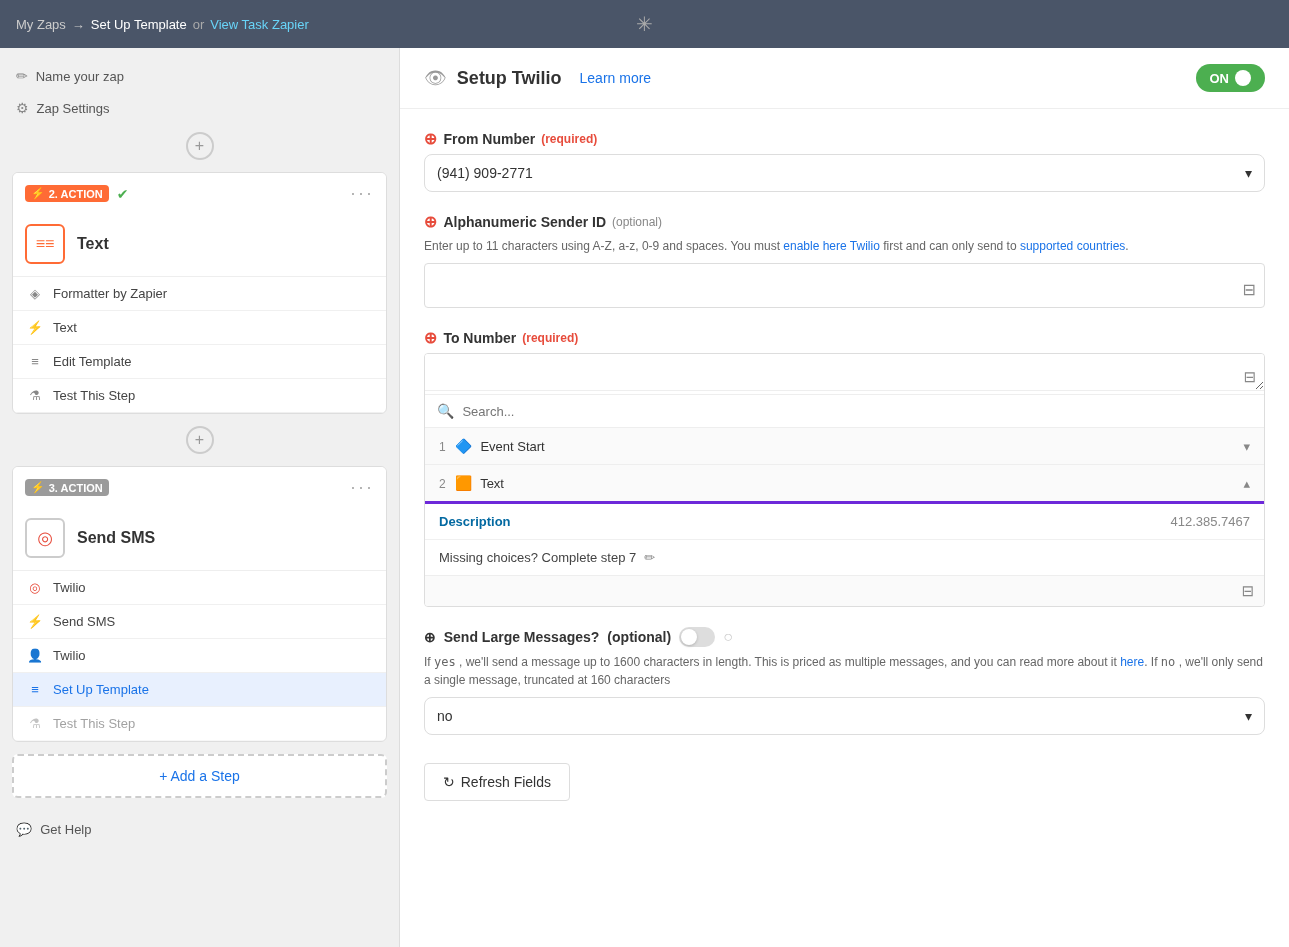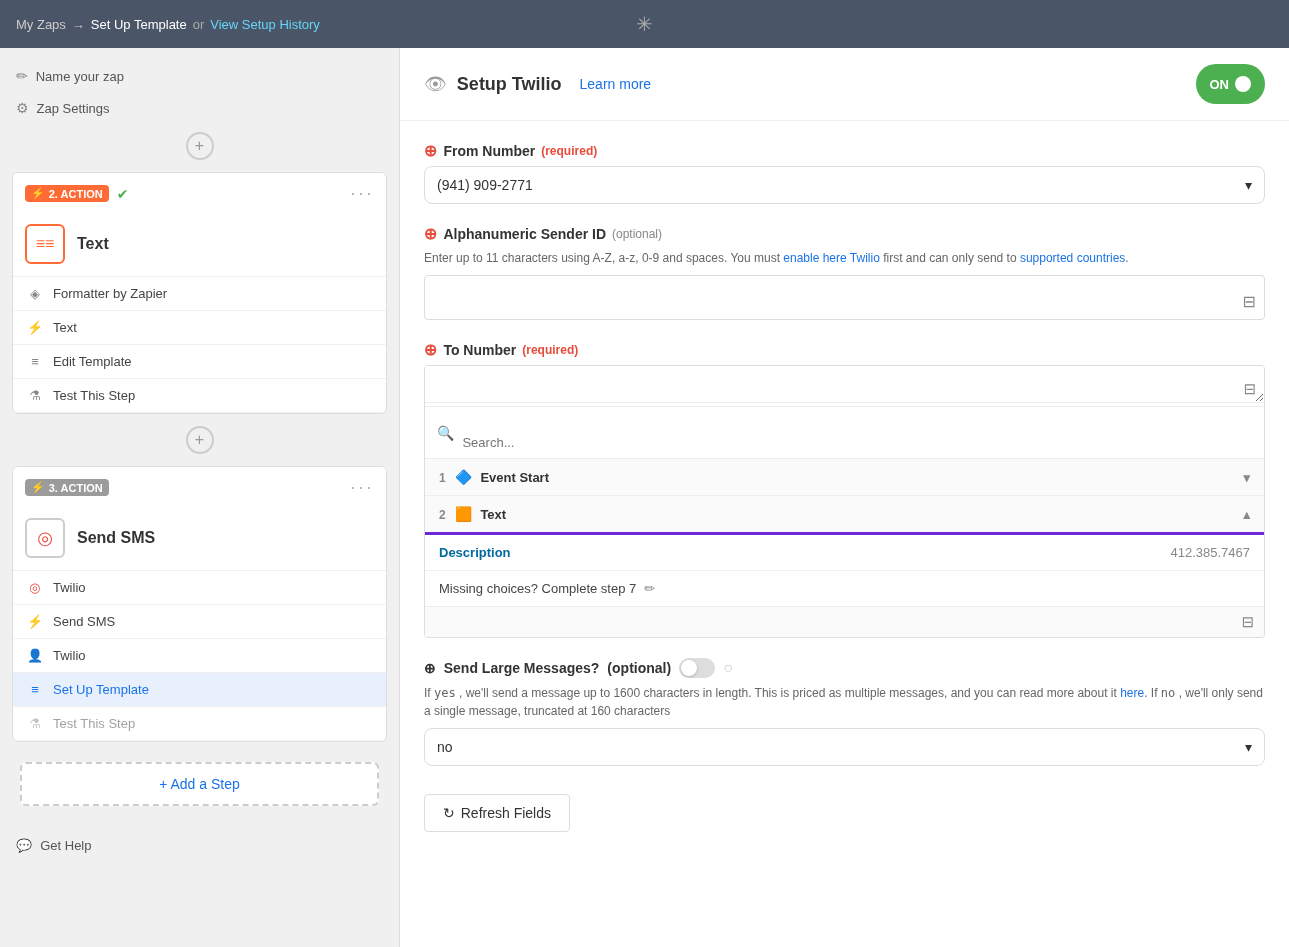--- a/index.html
+++ b/index.html
@@ -100,21 +100,21 @@
       padding: 9px 14px;
       border-bottom: 1px solid #f0f0f0;
       font-size: 13px; color: #444; cursor: pointer;
     }
     .step-sub-item .sub-icon { color: #888; width: 16px; text-align: center; }
     .step-sub-item.active { background: #e8f0fe; }
     .step-sub-item.active span { color: #1a73e8; font-weight: 500; }
     .step-sub-item.active .sub-icon { color: #1a73e8; }
 
     .add-step-btn {
-      margin: 20px;
+      margin: 12px;
       padding: 12px;
       border: 2px dashed #ccc;
       border-radius: 6px;
       background: #fff;
       color: #1a73e8;
       font-size: 14px;
       font-weight: 500;
       text-align: center;
       cursor: pointer;
     }
@@ -141,21 +141,21 @@
       background: #fff;
     }
     .setup-preview-left { display: flex; align-items: center; gap: 10px; }
     .eye-icon { color: #999; font-size: 18px; }
     .setup-preview-title { font-size: 18px; font-weight: 600; color: #333; }
     .learn-more-link { color: #1a73e8; font-size: 14px; text-decoration: none; margin-left: 8px; }
     .on-toggle {
       background: #4caf50;
       color: #fff;
       border-radius: 20px;
-      padding: 12px 14px;
+      padding: 6px 14px;
       font-size: 13px;
       font-weight: 600;
       display: flex; align-items: center; gap: 6px;
     }
     .toggle-circle { width: 16px; height: 16px; background: #fff; border-radius: 50%; }
 
     .form-content { padding: 20px 24px; }
 
     
     .form-field { margin-bottom: 20px; }
@@ -210,36 +210,36 @@
       background: #fff;
       overflow: hidden;
     }
     .dropdown-search-row {
       display: flex; align-items: center; gap: 8px;
       padding: 8px 12px;
       border-bottom: 1px solid #eee;
     }
     .dropdown-search-input {
       border: none; outline: none;
-      font-size: 13px; color: #333; flex: 1; background: transparent; margin-top: 20px;
+      font-size: 13px; color: #333; flex: 1; background: transparent;
     }
     .text-area-in-dropdown {
       width: 100%;
       min-height: 36px;
       padding: 10px 40px 10px 12px;
       border: none; border-bottom: 1px solid #eee;
       outline: none; font-size: 14px;
       background: #fff;
     }
     .dropdown-item-header {
       display: flex; align-items: center; justify-content: space-between;
       padding: 10px 14px;
       background: #fafafa;
       border-bottom: 1px solid #eee;
-      font-size: 13px; font-weight: 700; color: #333; cursor: pointer;
+      font-size: 13px; font-weight: 400; color: #333; cursor: pointer;
     }
     .item-num { color: #888; margin-right: 6px; font-size: 12px; }
     .item-icon-sm { margin-right: 4px; font-size: 14px; }
     .chevron-icon { color: #888; }
 
     .dropdown-sub-section { background: #fff; }
     .dropdown-sub-row {
       display: flex; align-items: center; justify-content: space-between;
       padding: 10px 14px;
       border-bottom: 1px solid #f0f0f0;
@@ -309,21 +309,21 @@
   </style>
 </head>
 <body>
 
 <div class="top-bar">
   <div class="breadcrumb">
     <a>My Zaps</a>
     <span>→</span>
     <span class="current">Set Up Template</span>
     <span style="color:#aaa;">or</span>
-    <span class="link-text">View Setup History</span>
+    <span class="link-text">View Task Zapier</span>
   </div>
   <div class="center-icon">✳</div>
 </div>
 
 <div class="main-layout">
 
   <div class="sidebar">
 
     <div class="sidebar-item-row">
       <span class="item-icon">✏</span>

